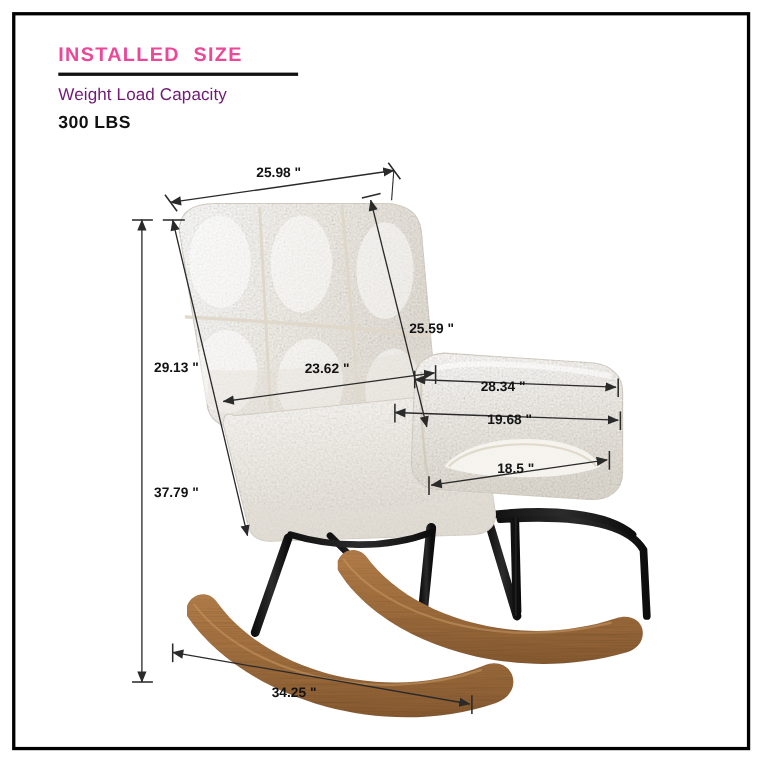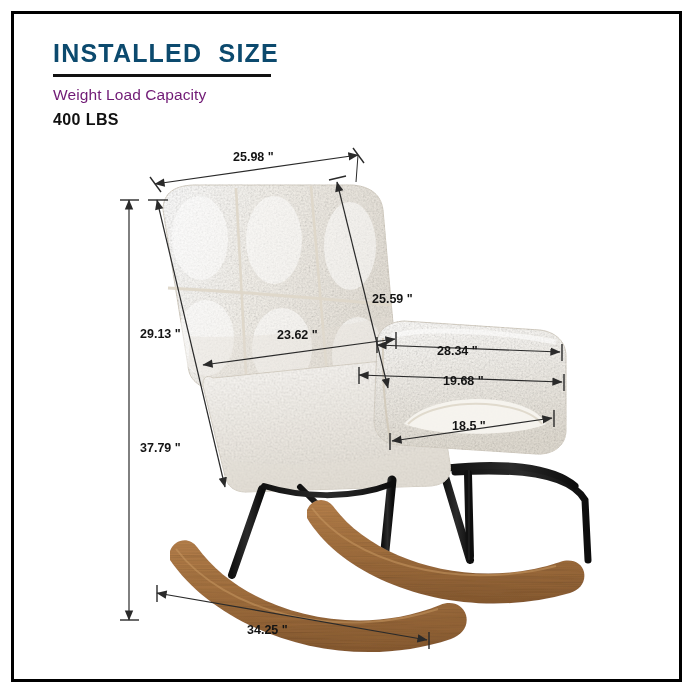--- a/index.html
+++ b/index.html
@@ -7,21 +7,21 @@
   body{width:700px;height:700px;overflow:hidden;
        font-family:"Liberation Sans","DejaVu Sans",sans-serif;}
   #page{position:relative;width:700px;height:700px;background:#ffffff;}
 
   
   #frame{position:absolute;left:11px;top:11px;width:671px;height:671px;
          border:3px solid #000;box-sizing:border-box;}
 
   
   #header{position:absolute;left:53px;top:40px;width:420px;}
-  #title{font-size:25px;font-weight:bold;letter-spacing:1.2px;color:#0c4a6e;
+  #title{font-size:18px;font-weight:bold;letter-spacing:1.2px;color:#ec4899;
          line-height:1.1;white-space:pre;}
   #title-rule{width:218px;height:3px;background:#111;margin-top:6px;}
   #subtitle{font-size:15.5px;color:#701a75;margin-top:9px;letter-spacing:.1px;}
   #capacity{font-size:16px;font-weight:bold;color:#111;margin-top:7px;letter-spacing:.4px;}
 
   
   #art{position:absolute;left:0;top:0;width:700px;height:700px;}
   #art svg{display:block;}
 
   .dimtext{font-family:"Liberation Sans","DejaVu Sans",sans-serif;
@@ -31,21 +31,21 @@
 <body>
 
 <div id="page">
 
   <div id="frame"></div>
 
   <div id="header">
     <div id="title">INSTALLED  SIZE</div>
     <div id="title-rule"></div>
     <div id="subtitle">Weight Load Capacity</div>
-    <div id="capacity">400 LBS</div>
+    <div id="capacity">300 LBS</div>
   </div>
 
   <div id="art">
   <svg width="700" height="700" viewBox="0 0 700 700" xmlns="http://www.w3.org/2000/svg">
     <defs>
 
       <filter id="sherpa" x="-10%" y="-10%" width="120%" height="120%">
         <feTurbulence type="fractalNoise" baseFrequency="0.55" numOctaves="4" seed="7" result="n"></feTurbulence>
         <feColorMatrix in="n" type="saturate" values="0" result="ng"></feColorMatrix>
         <feComponentTransfer in="ng" result="nc">

